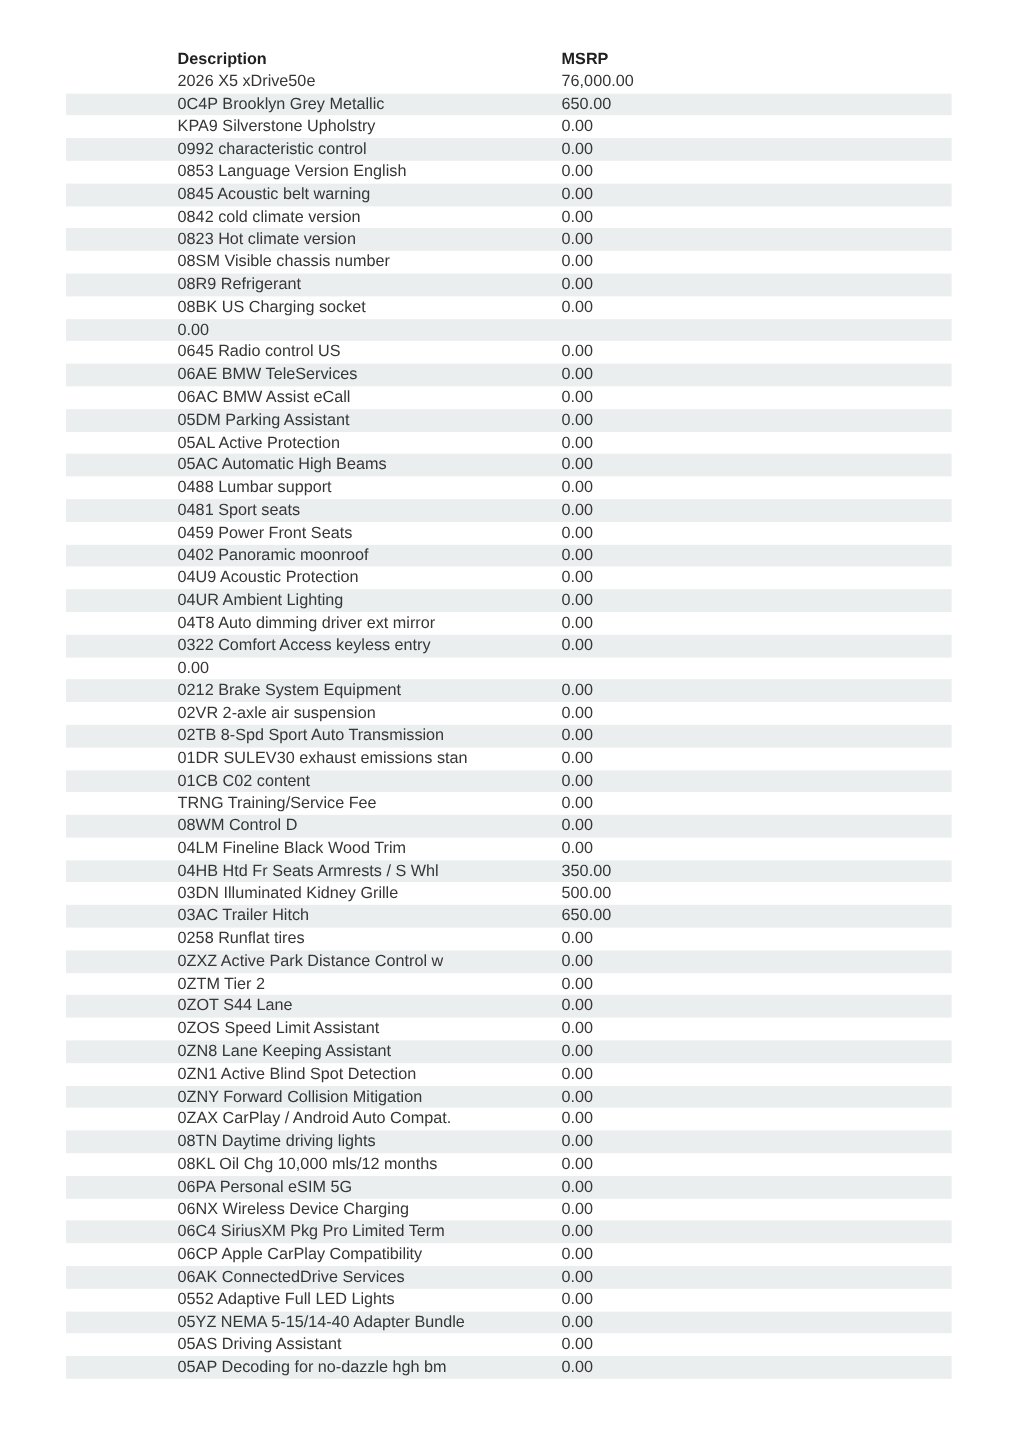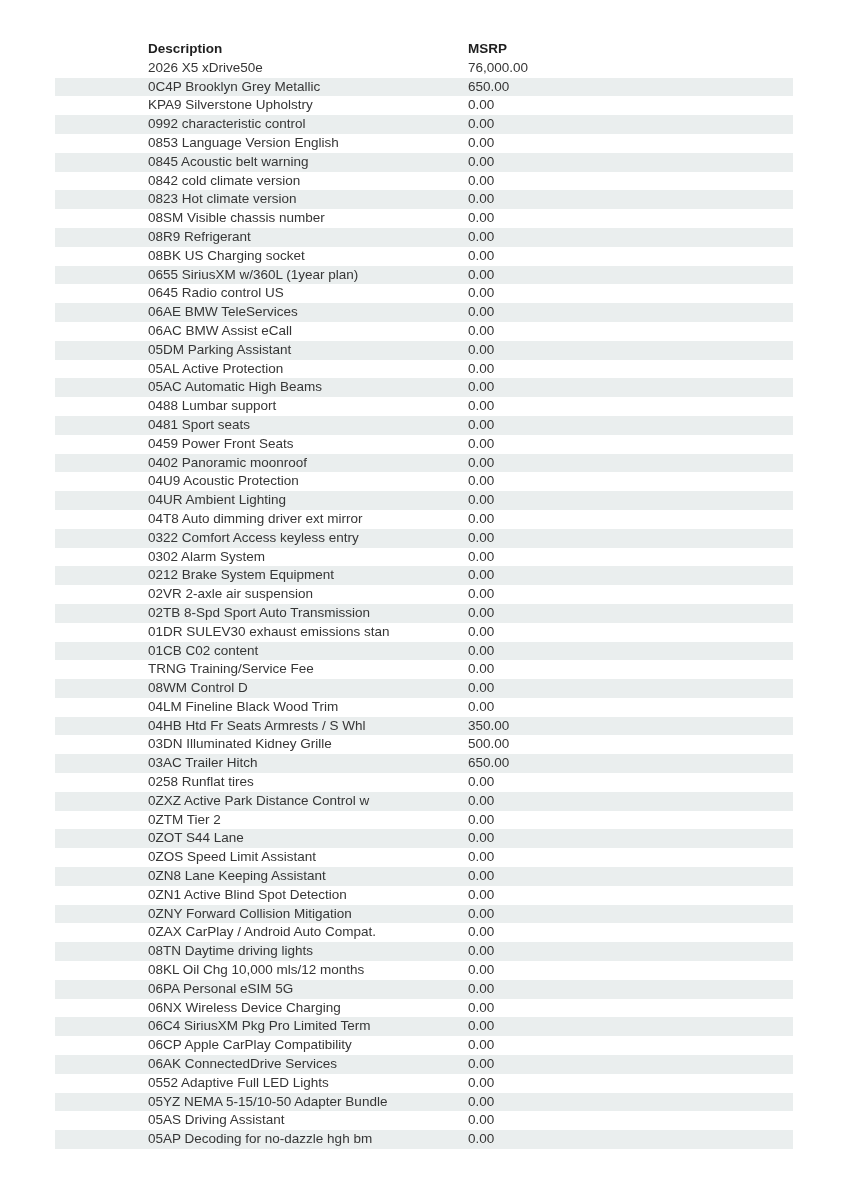--- a/index.html
+++ b/index.html
@@ -119,21 +119,20 @@
     <div class="col filler"></div>
   </div>
         <div class="row">
     <div class="col group"></div>
     <div class="col desc">08BK US Charging socket</div>
     <div class="col msrp">0.00</div>
     <div class="col filler"></div>
   </div>
         <div class="row">
     <div class="col group"></div>
-    <div class="col desc">0655 SiriusXM w/360L (1year plan)</div>
     <div class="col msrp">0.00</div>
     <div class="col filler"></div>
   </div>
         <div class="row">
     <div class="col group"></div>
     <div class="col desc">0645 Radio control US</div>
     <div class="col msrp">0.00</div>
     <div class="col filler"></div>
   </div>
         <div class="row">
@@ -209,21 +208,20 @@
     <div class="col filler"></div>
   </div>
         <div class="row">
     <div class="col group"></div>
     <div class="col desc">0322 Comfort Access keyless entry</div>
     <div class="col msrp">0.00</div>
     <div class="col filler"></div>
   </div>
         <div class="row">
     <div class="col group"></div>
-    <div class="col desc">0302 Alarm System</div>
     <div class="col msrp">0.00</div>
     <div class="col filler"></div>
   </div>
         <div class="row">
     <div class="col group"></div>
     <div class="col desc">0212 Brake System Equipment</div>
     <div class="col msrp">0.00</div>
     <div class="col filler"></div>
   </div>
         <div class="row">
@@ -383,21 +381,21 @@
     <div class="col filler"></div>
   </div>
         <div class="row">
     <div class="col group"></div>
     <div class="col desc">0552 Adaptive Full LED Lights</div>
     <div class="col msrp">0.00</div>
     <div class="col filler"></div>
   </div>
         <div class="row">
     <div class="col group"></div>
-    <div class="col desc">05YZ NEMA 5-15/10-50 Adapter Bundle</div>
+    <div class="col desc">05YZ NEMA 5-15/14-40 Adapter Bundle</div>
     <div class="col msrp">0.00</div>
     <div class="col filler"></div>
   </div>
         <div class="row">
     <div class="col group"></div>
     <div class="col desc">05AS Driving Assistant</div>
     <div class="col msrp">0.00</div>
     <div class="col filler"></div>
   </div>
         <div class="row">

